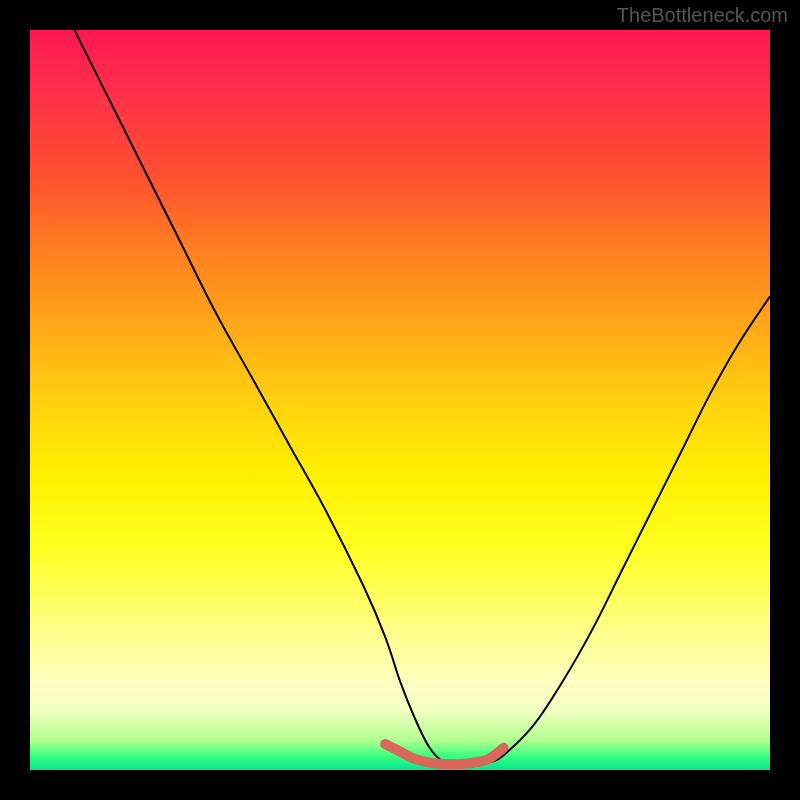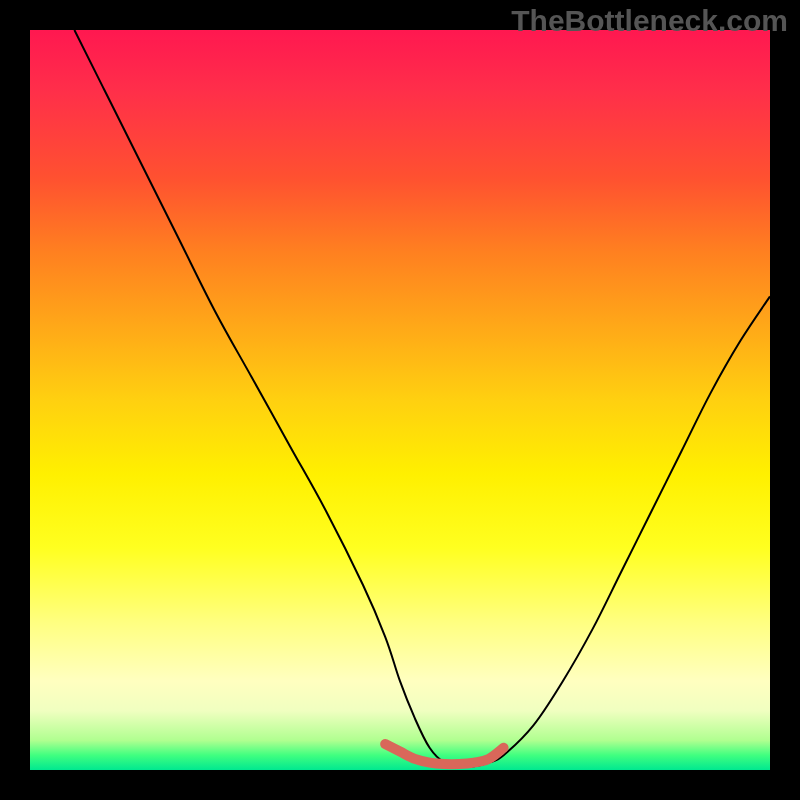--- a/index.html
+++ b/index.html
@@ -9,22 +9,22 @@
     height: 800px;
     background: #000;
     overflow: hidden;
     font-family: Arial, sans-serif;
   }
   .watermark {
     position: absolute;
     top: 4px;
     right: 12px;
     color: #555;
-    font-size: 30px;
-    font-weight: bold;
+    font-size: 20px;
+    font-weight: normal;
     z-index: 10;
   }
   .plot-area {
     position: absolute;
     left: 30px;
     top: 30px;
     width: 740px;
     height: 740px;
   }
   .gradient-bg {

